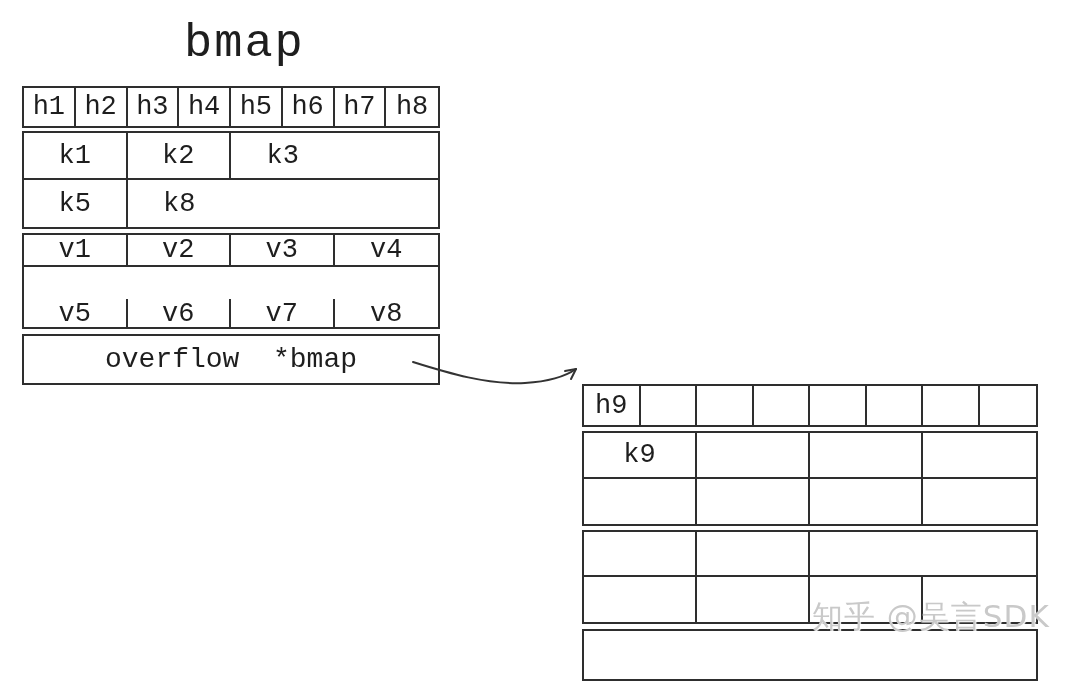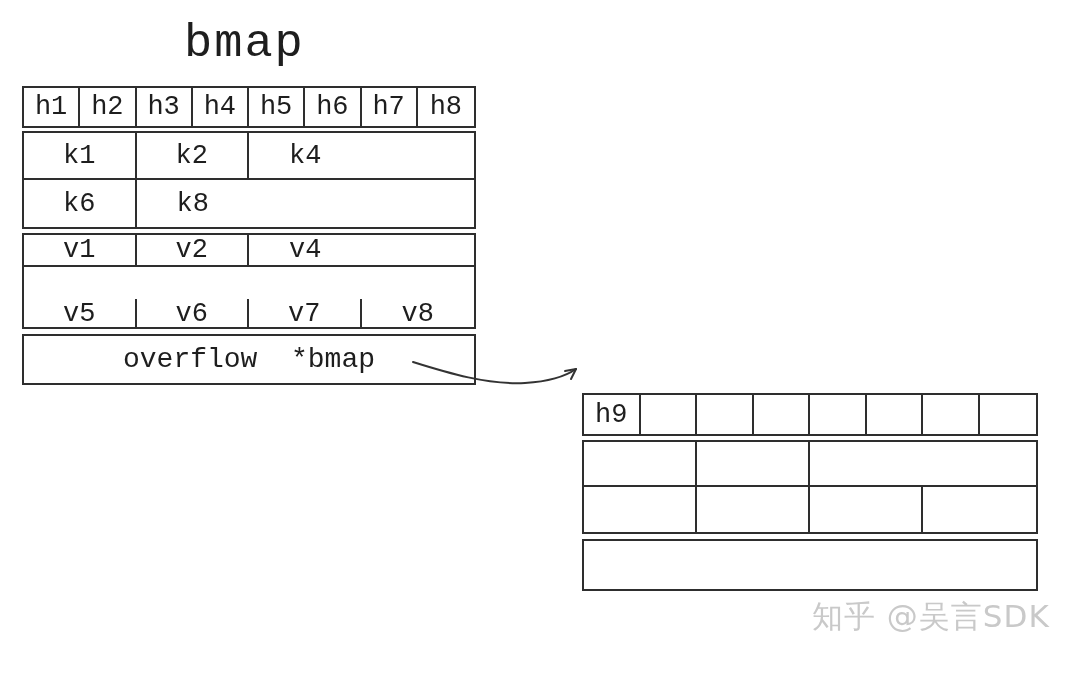--- a/index.html
+++ b/index.html
@@ -17,22 +17,22 @@
   }
   #canvas{position:relative;width:1070px;height:688px;background:var(--background);border-radius:8px;}
 
   #title{
     position:absolute;left:184px;top:18px;
     font-size:47px;line-height:1.1;color:var(--text);
     letter-spacing:2px;
   }
 
   .bucket{position:absolute;display:block;}
-  #left-table{left:22px;top:86px;width:454px;}
-  #right-table{left:582px;top:393px;width:456px;}
+  #left-table{left:22px;top:86px;width:418px;}
+  #right-table{left:582px;top:384px;width:456px;}
 
   .block{
     border:2px solid var(--line);
     box-sizing:border-box;
     background:var(--background);
   }
   .block.two{display:grid;grid-template-rows:1fr 1fr;}
   .cellrow{display:grid;height:100%;box-sizing:border-box;}
   .h8{grid-template-columns:repeat(8,1fr);}
   .c4{grid-template-columns:repeat(4,1fr);}
@@ -88,32 +88,33 @@
         <div class="cell">h6</div>
         <div class="cell">h7</div>
         <div class="cell">h8</div>
       </div>
     </div>
 
     <div class="block two lt-k">
       <div class="cellrow c4 rowline">
         <div class="cell">k1</div>
         <div class="cell">k2</div>
-        <div class="cell">k4</div>
+        <div class="cell">k3</div>
       </div>
       <div class="cellrow c4">
-        <div class="cell">k6</div>
+        <div class="cell">k5</div>
         <div class="cell">k8</div>
       </div>
     </div>
 
     <div class="block two lt-v">
       <div class="cellrow c4 rowline">
         <div class="cell">v1</div>
         <div class="cell">v2</div>
+        <div class="cell">v3</div>
         <div class="cell">v4</div>
       </div>
       <div class="cellrow c4">
         <div class="cell">v5</div>
         <div class="cell">v6</div>
         <div class="cell">v7</div>
         <div class="cell">v8</div>
       </div>
     </div>
 
@@ -136,20 +137,34 @@
         <div class="cell"></div>
         <div class="cell"></div>
         <div class="cell"></div>
         <div class="cell"></div>
         <div class="cell"></div>
         <div class="cell"></div>
         <div class="cell"></div>
       </div>
     </div>
 
+    <div class="block two rt-k">
+      <div class="cellrow c4 rowline">
+        <div class="cell">k9</div>
+        <div class="cell"></div>
+        <div class="cell"></div>
+        <div class="cell"></div>
+      </div>
+      <div class="cellrow c4">
+        <div class="cell"></div>
+        <div class="cell"></div>
+        <div class="cell"></div>
+        <div class="cell"></div>
+      </div>
+    </div>
 
     <div class="block two rt-v">
       <div class="cellrow c4 rowline">
         <div class="cell"></div>
         <div class="cell"></div>
         <div class="cell"></div>
       </div>
       <div class="cellrow c4">
         <div class="cell"></div>
         <div class="cell"></div>

